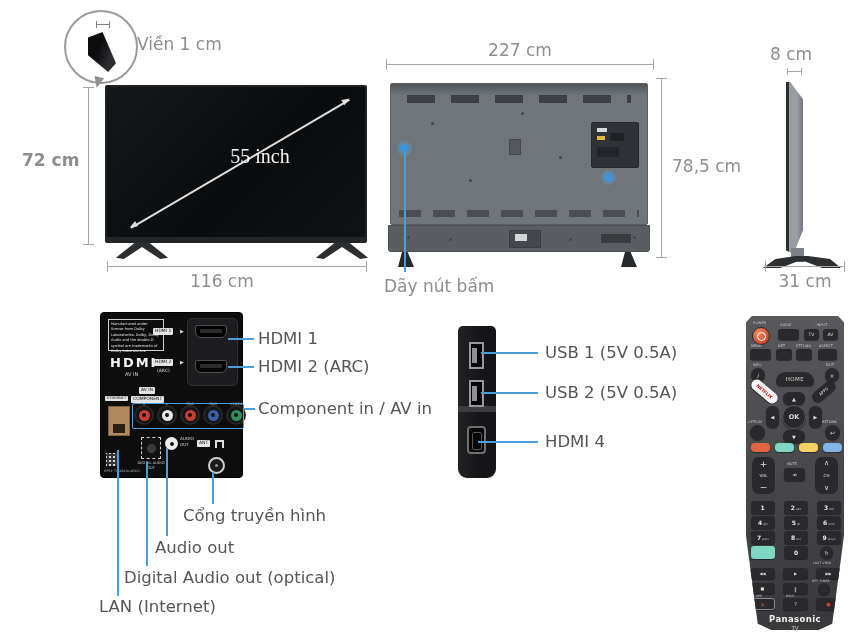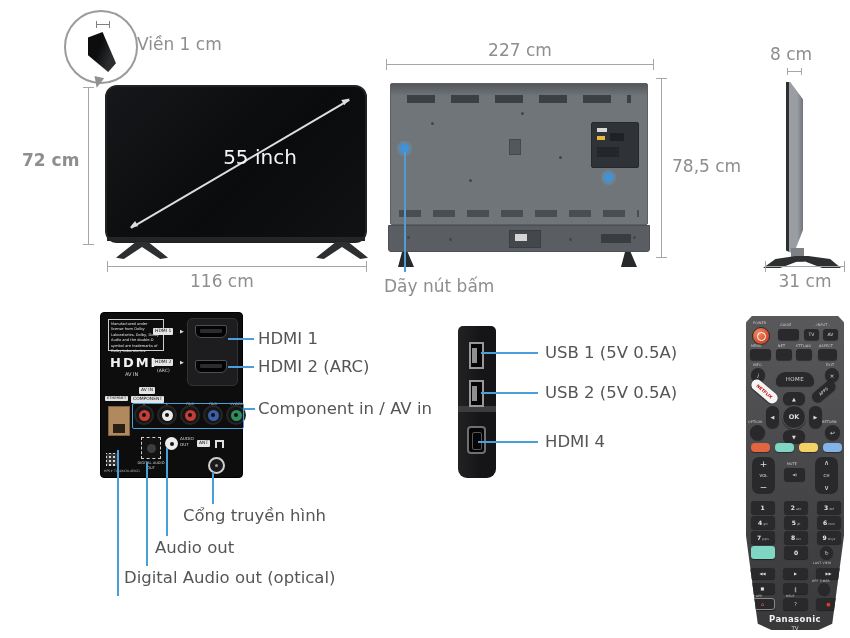--- a/index.html
+++ b/index.html
@@ -24,21 +24,21 @@
   .diag{position:absolute;height:1.5px;background:#dedede;transform-origin:0 50%;}
   .diag::before{content:"";position:absolute;left:-1px;top:-3px;border-top:3.5px solid transparent;border-bottom:3.5px solid transparent;border-right:8px solid #dedede;}
   .diag::after{content:"";position:absolute;right:-1px;top:-3px;border-top:3.5px solid transparent;border-bottom:3.5px solid transparent;border-left:8px solid #dedede;}
   
   .bezel-circle{position:absolute;left:64px;top:10px;width:70px;height:70px;border:2px solid #9b9b9b;border-radius:50%;background:#fff;}
   .corner-wedge{position:absolute;left:22px;top:20px;width:28px;height:40px;background:linear-gradient(110deg,#0d0d0e 40%,#2c2d2f 75%);clip-path:polygon(0 14%,52% 0,100% 78%,72% 100%,0 58%);}
   .bracket{position:absolute;left:30px;top:9px;width:12px;height:7px;border-left:1.5px solid #808080;border-right:1.5px solid #808080;}
   .bracket i{display:block;height:1.5px;background:#808080;margin-top:2.5px;}
   .circle-tail{position:absolute;left:93px;top:77px;width:0;height:0;border-left:5px solid transparent;border-right:5px solid transparent;border-top:11px solid #909090;transform:rotate(14deg);}
   
-  .tv-front{position:absolute;left:105px;top:85px;width:262px;height:158px;background:linear-gradient(135deg,#16171a 0%,#0a0b0c 55%,#111214 100%);border:2px solid #202224;border-radius:12px;box-sizing:border-box;}
+  .tv-front{position:absolute;left:105px;top:85px;width:262px;height:158px;background:linear-gradient(135deg,#16171a 0%,#0a0b0c 55%,#111214 100%);border:2px solid #202224;border-radius:2px;box-sizing:border-box;font-family:Liberation Serif, serif;}
   .tv-front-bottom{position:absolute;left:0;bottom:0;width:100%;height:4px;background:#232527;}
   .tv-label-55{position:absolute;left:98px;top:58px;width:110px;text-align:center;font-size:20px;color:#f4f4f4;}
   .foot{position:absolute;width:52px;height:17px;background:#2c2e30;clip-path:polygon(0 92%,38% 0,62% 0,100% 92%,85% 100%,50% 30%,15% 100%);}
   
   .tv-back{position:absolute;left:390px;top:83px;width:258px;height:142px;background:#70757a;border:1px solid #5b5f63;border-radius:2px;box-sizing:border-box;}
   .tv-back-top{position:absolute;left:0;top:0;width:100%;height:12px;background:linear-gradient(180deg,#53575b,#70757a);}
   .vents{position:absolute;left:16px;top:11px;width:224px;height:8px;background:repeating-linear-gradient(90deg,#3c3f43 0 28px,rgba(0,0,0,0) 28px 44px);}
   .vents2{position:absolute;left:8px;top:126px;width:240px;height:7px;background:repeating-linear-gradient(90deg,#4a4e52 0 22px,rgba(0,0,0,0) 22px 34px);}
   .screw{position:absolute;width:3px;height:3px;border-radius:50%;background:#43474b;}
   .back-recess{position:absolute;left:200px;top:38px;width:46px;height:44px;background:#2f3236;border:1px solid #26292c;border-radius:2px;}
@@ -239,20 +239,21 @@
   <div class="bline" style="left:228px;top:338px;width:26px;height:1.5px;"></div>
   <span class="clabel" style="left:258px;top:329px;">HDMI 1</span>
 
   <div class="bline" style="left:228px;top:366px;width:26px;height:1.5px;"></div>
   <span class="clabel" style="left:258px;top:357px;">HDMI 2 (ARC)</span>
 
   <div class="bline" style="left:243px;top:408px;width:12px;height:1.5px;"></div>
   <span class="clabel" style="left:258px;top:399px;">Component in / AV in</span>
 
   <div class="bline" style="left:117px;top:450px;width:1.5px;height:146px;"></div>
+  <span class="clabel" style="left:99px;top:597px;">LAN (Internet)</span>
 
   <div class="bline" style="left:146px;top:462px;width:1.5px;height:104px;"></div>
   <span class="clabel" style="left:124px;top:568px;">Digital Audio out (optical)</span>
 
   <div class="bline" style="left:166px;top:448px;width:1.5px;height:88px;"></div>
   <span class="clabel" style="left:155px;top:538px;">Audio out</span>
 
   <div class="bline" style="left:212px;top:472px;width:1.5px;height:32px;"></div>
   <span class="clabel" style="left:183px;top:506px;">Cổng truyền hình</span>
 

